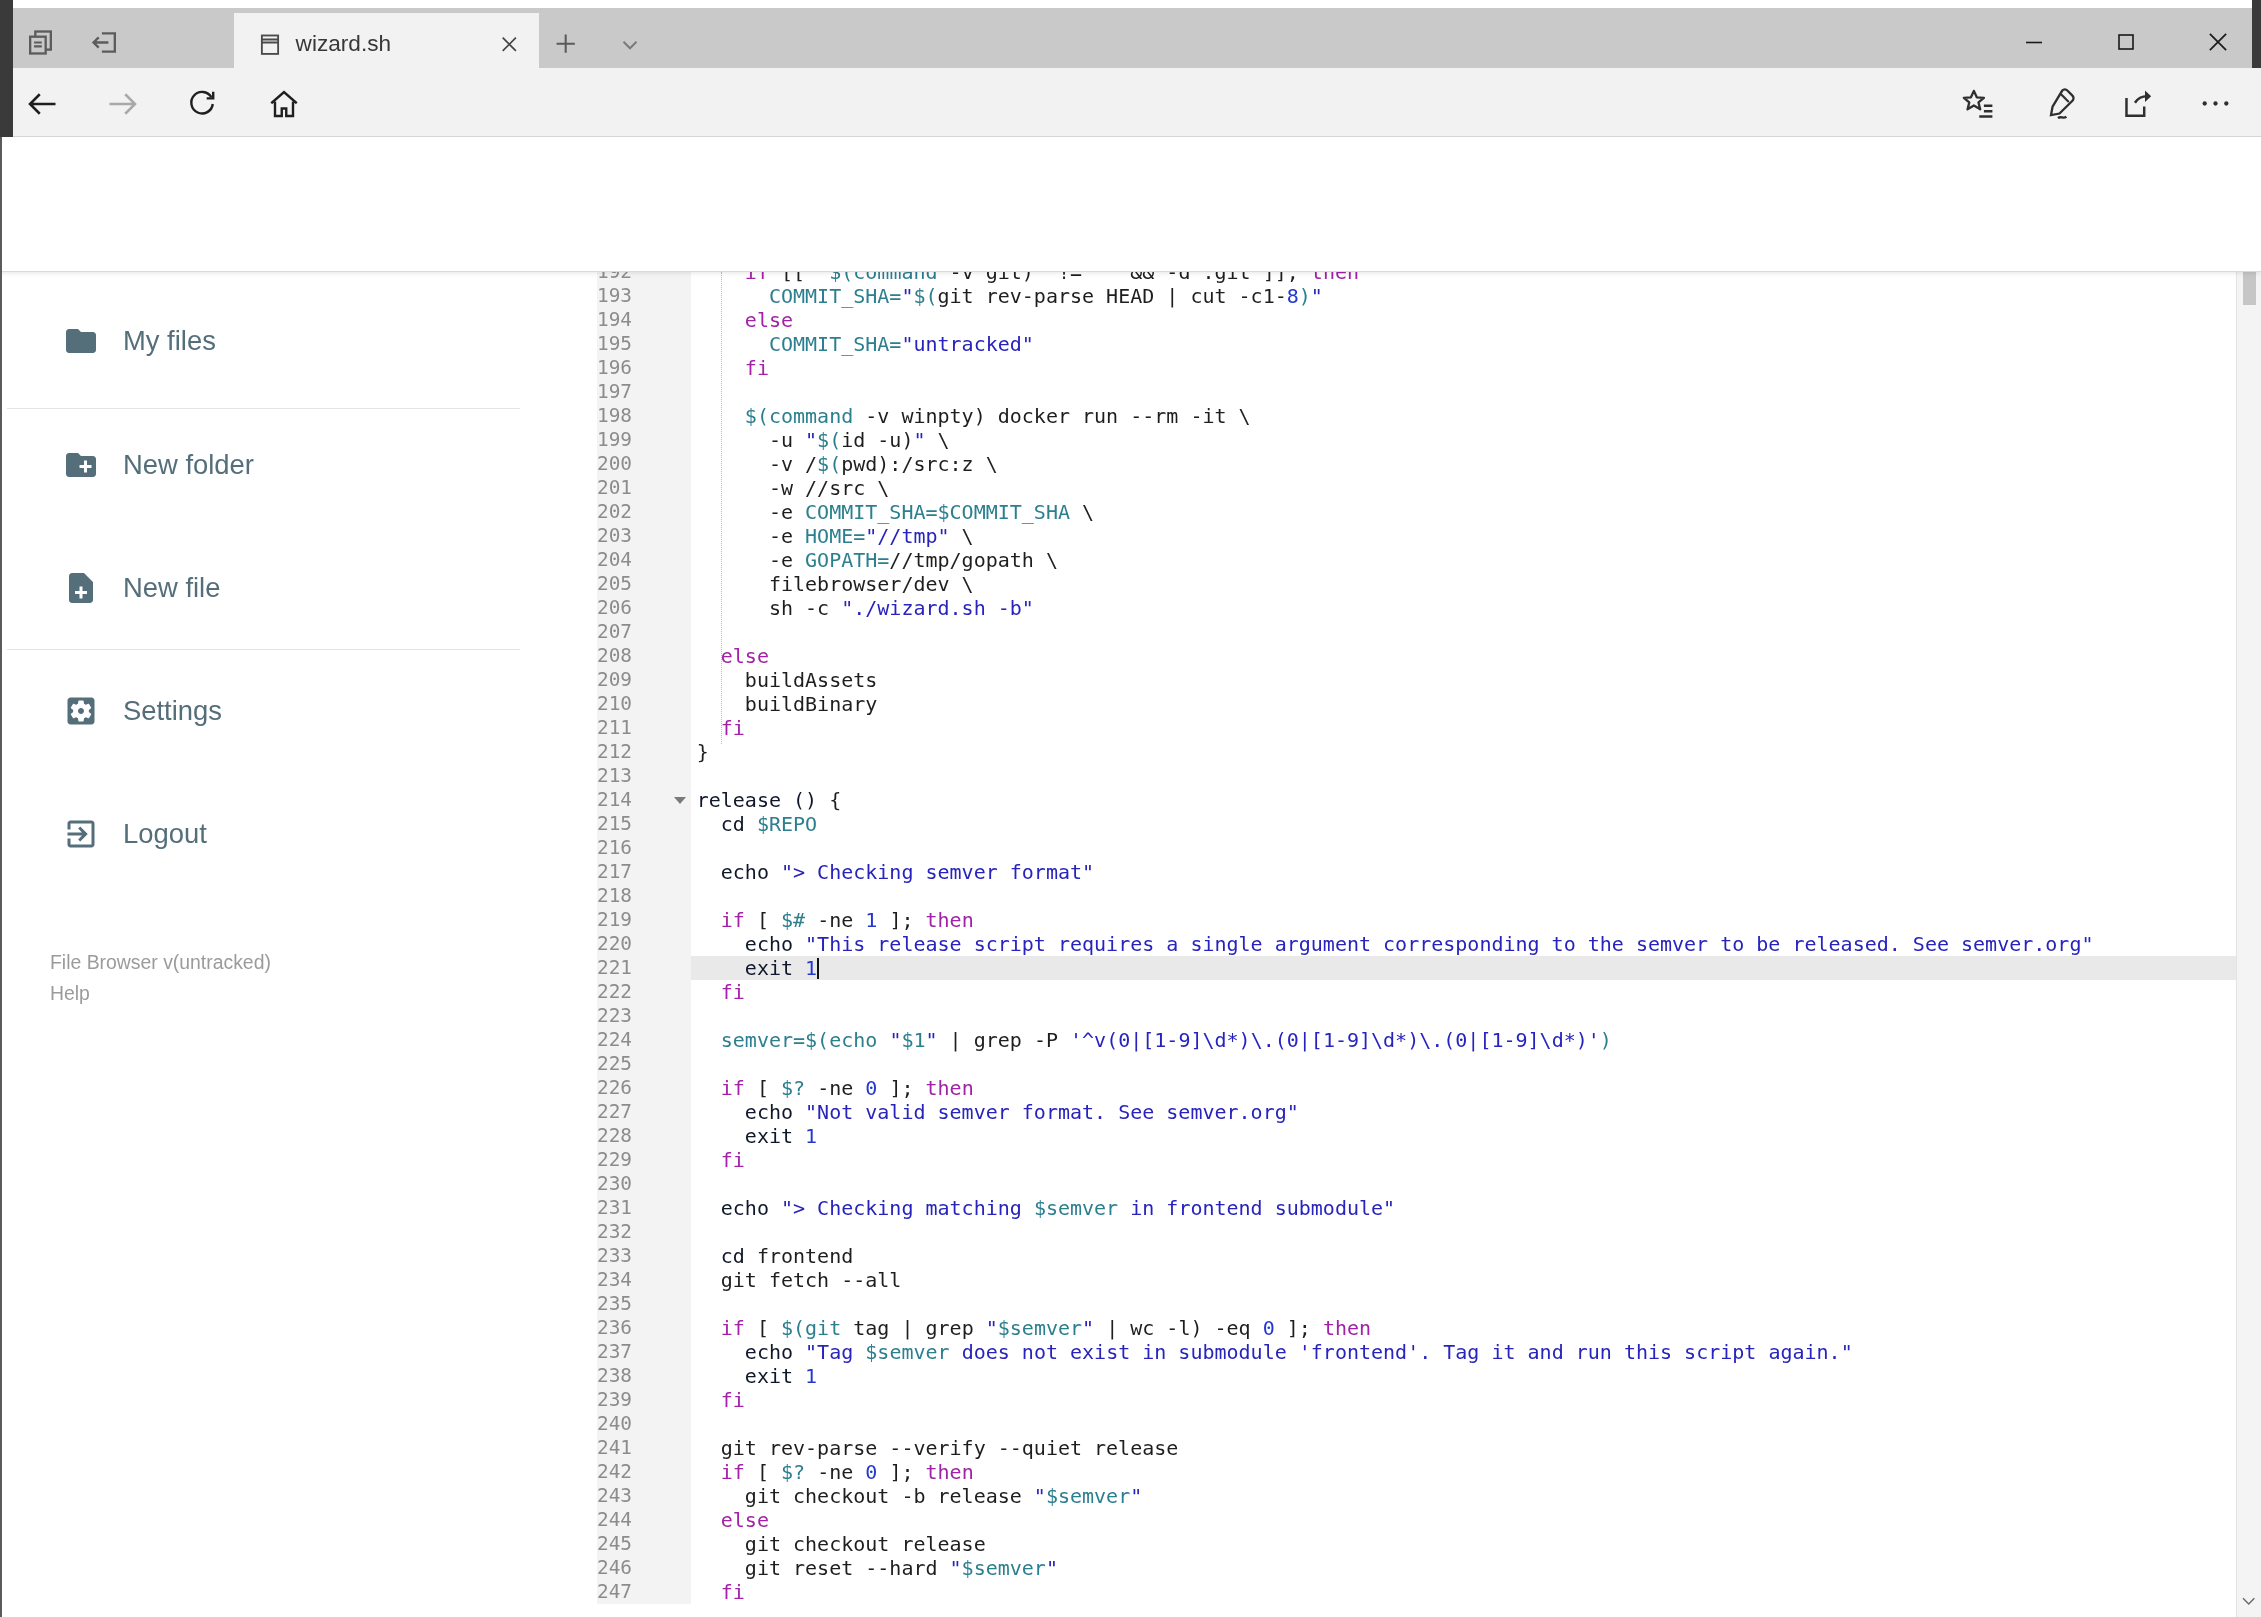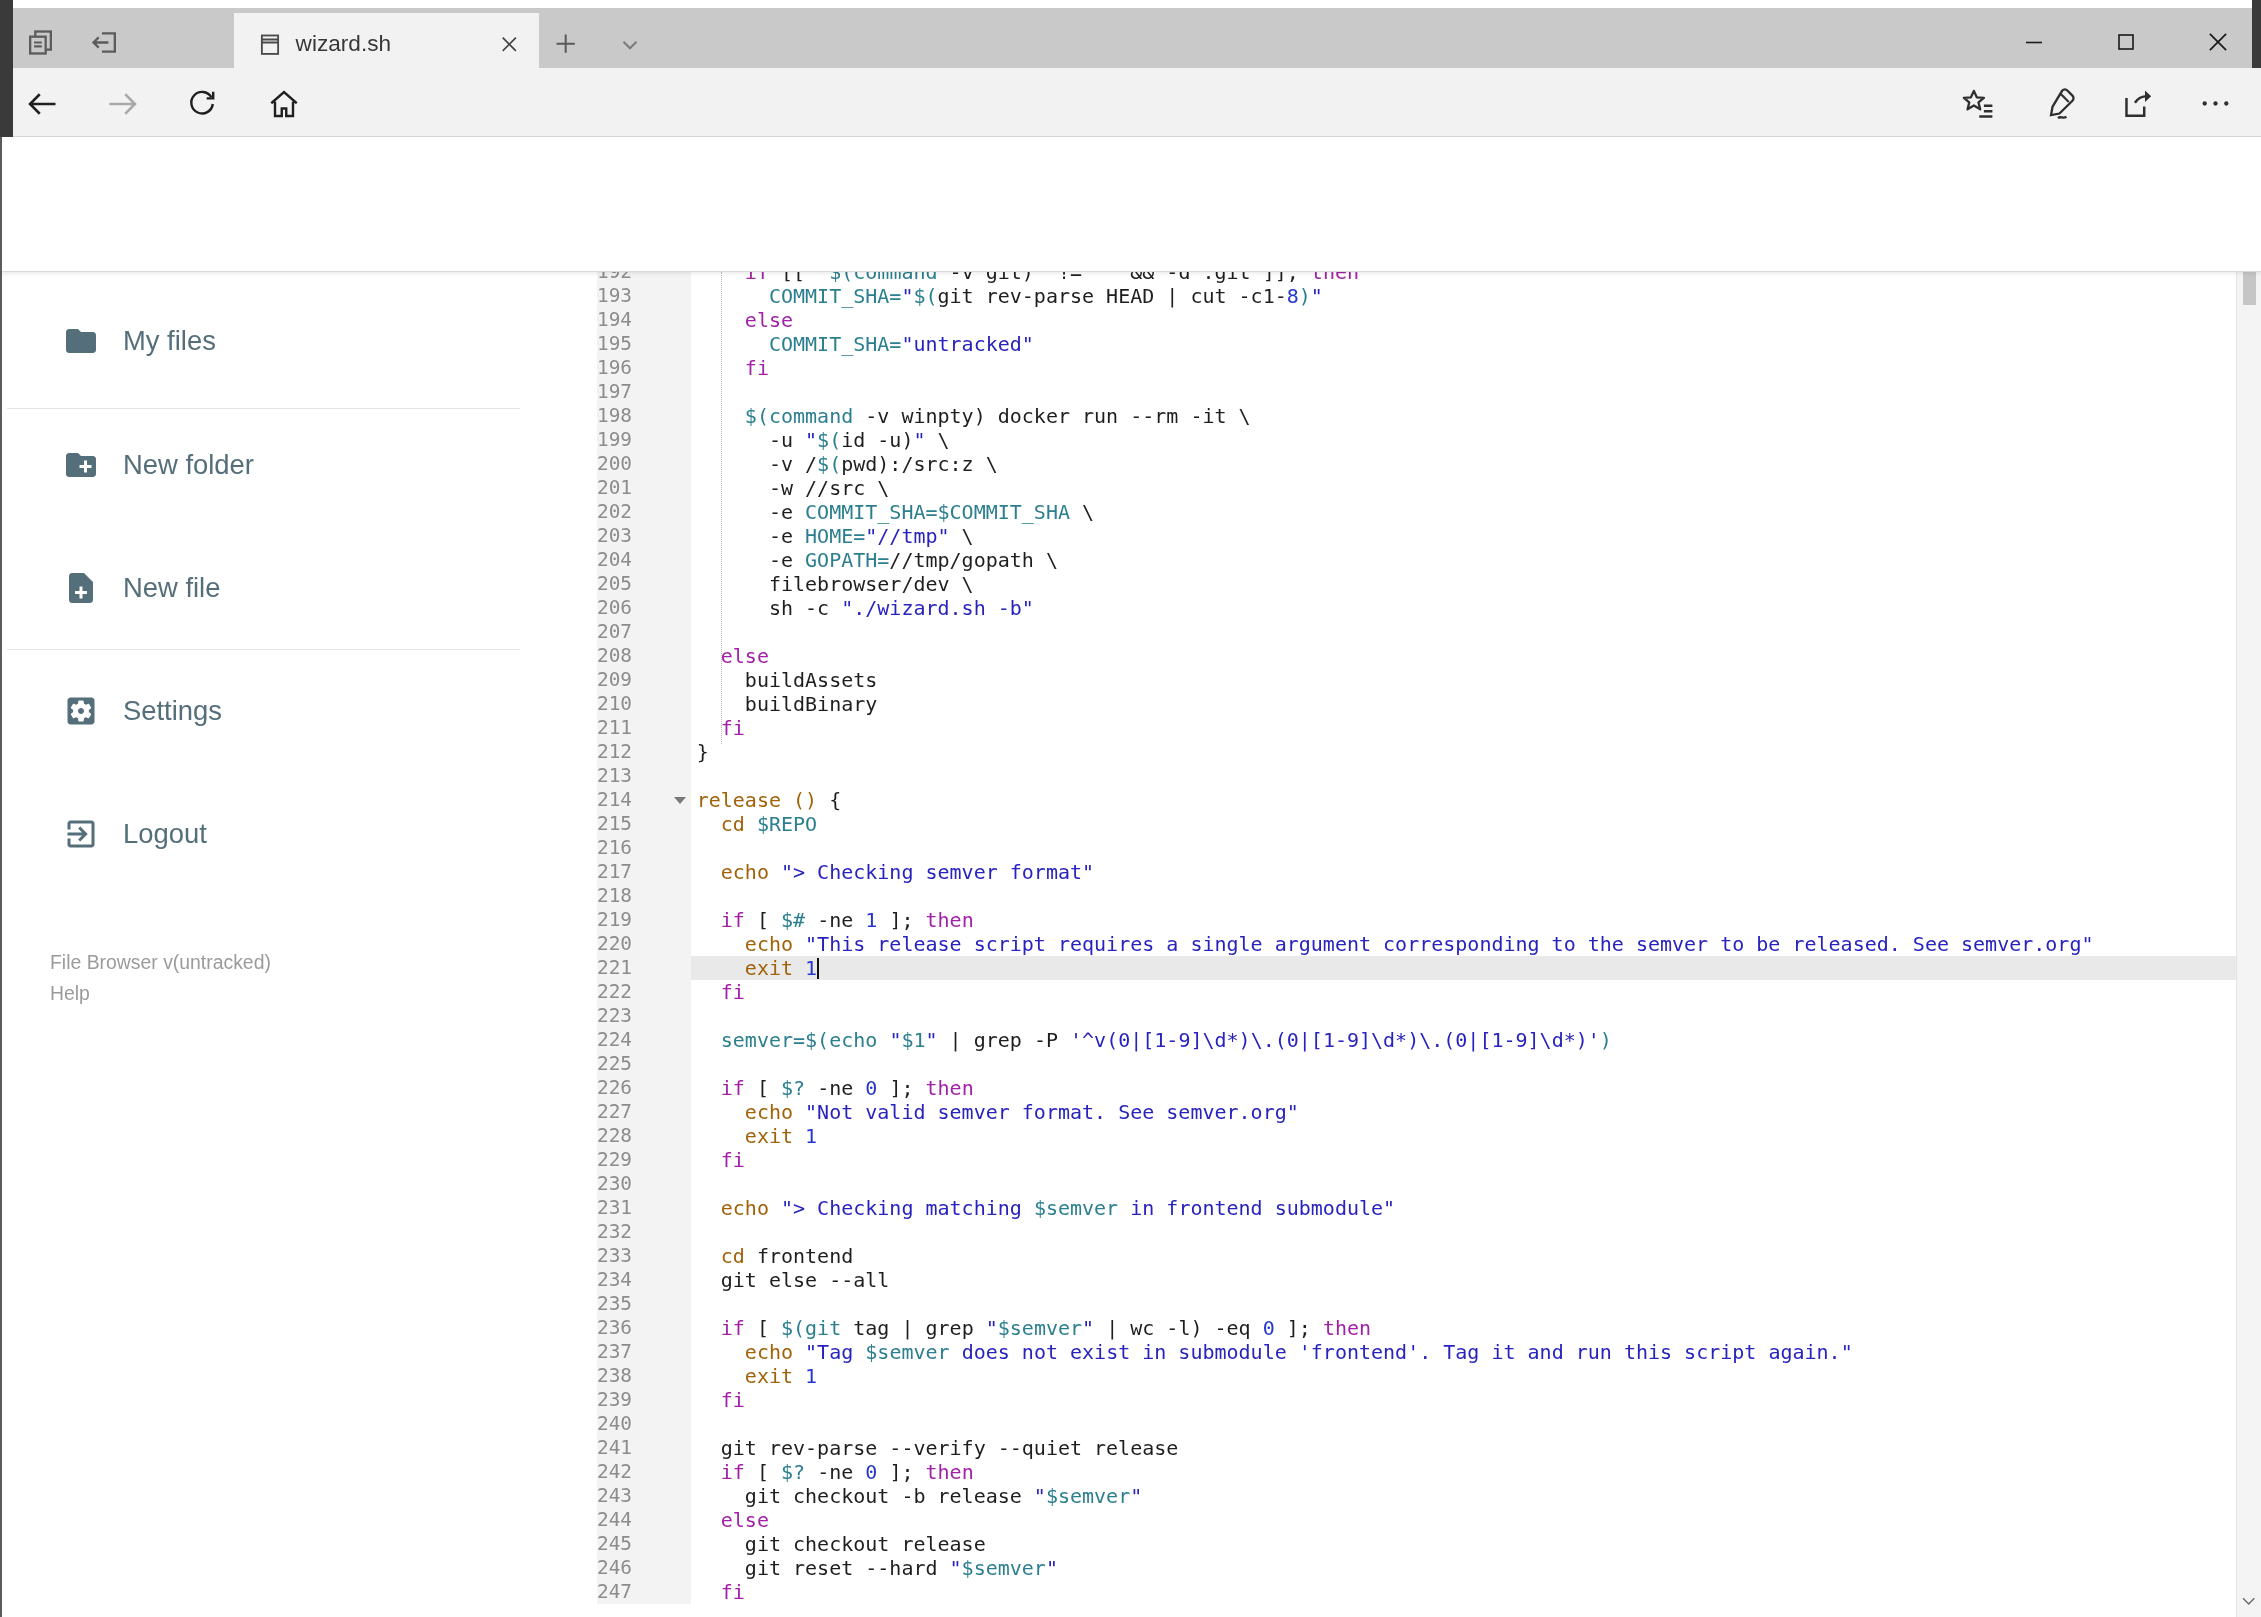--- a/index.html
+++ b/index.html
@@ -47,21 +47,21 @@
   #rows{position:relative;margin-top:-12px;}
   .crow{display:flex;height:24px;line-height:24px;font-family:"DejaVu Sans Mono",monospace;font-size:20px;white-space:pre;}
   .ln{box-sizing:border-box;flex:0 0 94px;padding-right:29px;background:#f3f3f3;
       color:#8c8c8c;font-size:19.4px;position:relative;}
   .code{flex:1;padding-left:5.7px;position:relative;z-index:3;}
   .crow.active .code{background:#e9e9e9;}
   .fold{position:absolute;right:4.8px;top:9px;width:0;height:0;border-left:6.5px solid transparent;
         border-right:6.5px solid transparent;border-top:7.3px solid #7a7a7a;}
   .cursor{display:inline-block;width:1.6px;height:21px;background:#111;vertical-align:-4px;}
   .ct{color:#1e1e1e;} .ck{color:#a221a8;} .cs{color:#2823be;} .cn{color:#2438cf;}
-  .cd{color:#2b7f8f;} .cb{color:#a16207;}
+  .cd{color:#2b7f8f;} .cb{color:#0f172a;}
 
   
   #scrollbar{left:2236px;top:137px;width:25px;height:1480px;background:#f4f4f4;border-left:0.8px solid #e3e3e3;box-sizing:border-box;}
   #sb-thumb{left:5.7px;top:28px;width:13.7px;height:140px;background:#c6c6c6;position:absolute;}
   .sb-arrow{position:absolute;left:0;width:24px;height:32px;display:flex;align-items:center;justify-content:center;}
 </style>
 </head>
 <body>
 
 <div class="abs" id="titlebar">
@@ -333,21 +333,21 @@
       <div class="crow"><span class="ln">224</span><span class="code"><span class="ct">  </span><span class="cd">semver=$(echo</span><span class="ct"> </span><span class="cs">"</span><span class="cd">$1</span><span class="cs">"</span><span class="ct"> | grep -P </span><span class="cs">'^v(0|[1-9]\d*)\.(0|[1-9]\d*)\.(0|[1-9]\d*)'</span><span class="cd">)</span></span></div>
       <div class="crow"><span class="ln">225</span><span class="code"></span></div>
       <div class="crow"><span class="ln">226</span><span class="code"><span class="ct">  </span><span class="ck">if</span><span class="ct"> [ </span><span class="cd">$?</span><span class="ct"> -ne </span><span class="cn">0</span><span class="ct"> ]; </span><span class="ck">then</span></span></div>
       <div class="crow"><span class="ln">227</span><span class="code"><span class="ct">    </span><span class="cb">echo</span><span class="ct"> </span><span class="cs">"Not valid semver format. See semver.org"</span></span></div>
       <div class="crow"><span class="ln">228</span><span class="code"><span class="ct">    </span><span class="cb">exit</span><span class="ct"> </span><span class="cn">1</span></span></div>
       <div class="crow"><span class="ln">229</span><span class="code"><span class="ct">  </span><span class="ck">fi</span></span></div>
       <div class="crow"><span class="ln">230</span><span class="code"></span></div>
       <div class="crow"><span class="ln">231</span><span class="code"><span class="ct">  </span><span class="cb">echo</span><span class="ct"> </span><span class="cs">"&gt; Checking matching </span><span class="cd">$semver</span><span class="cs"> in frontend submodule"</span></span></div>
       <div class="crow"><span class="ln">232</span><span class="code"></span></div>
       <div class="crow"><span class="ln">233</span><span class="code"><span class="ct">  </span><span class="cb">cd</span><span class="ct"> frontend</span></span></div>
-      <div class="crow"><span class="ln">234</span><span class="code"><span class="ct">  git else --all</span></span></div>
+      <div class="crow"><span class="ln">234</span><span class="code"><span class="ct">  git fetch --all</span></span></div>
       <div class="crow"><span class="ln">235</span><span class="code"></span></div>
       <div class="crow"><span class="ln">236</span><span class="code"><span class="ct">  </span><span class="ck">if</span><span class="ct"> [ </span><span class="cd">$(git</span><span class="ct"> tag | grep </span><span class="cs">"</span><span class="cd">$semver</span><span class="cs">"</span><span class="ct"> | wc -l) -eq </span><span class="cn">0</span><span class="ct"> ]; </span><span class="ck">then</span></span></div>
       <div class="crow"><span class="ln">237</span><span class="code"><span class="ct">    </span><span class="cb">echo</span><span class="ct"> </span><span class="cs">"Tag </span><span class="cd">$semver</span><span class="cs"> does not exist in submodule 'frontend'. Tag it and run this script again."</span></span></div>
       <div class="crow"><span class="ln">238</span><span class="code"><span class="ct">    </span><span class="cb">exit</span><span class="ct"> </span><span class="cn">1</span></span></div>
       <div class="crow"><span class="ln">239</span><span class="code"><span class="ct">  </span><span class="ck">fi</span></span></div>
       <div class="crow"><span class="ln">240</span><span class="code"></span></div>
       <div class="crow"><span class="ln">241</span><span class="code"><span class="ct">  git rev-parse --verify --quiet release</span></span></div>
       <div class="crow"><span class="ln">242</span><span class="code"><span class="ct">  </span><span class="ck">if</span><span class="ct"> [ </span><span class="cd">$?</span><span class="ct"> -ne </span><span class="cn">0</span><span class="ct"> ]; </span><span class="ck">then</span></span></div>
       <div class="crow"><span class="ln">243</span><span class="code"><span class="ct">    git checkout -b release </span><span class="cs">"</span><span class="cd">$semver</span><span class="cs">"</span></span></div>
       <div class="crow"><span class="ln">244</span><span class="code"><span class="ct">  </span><span class="ck">else</span></span></div>

